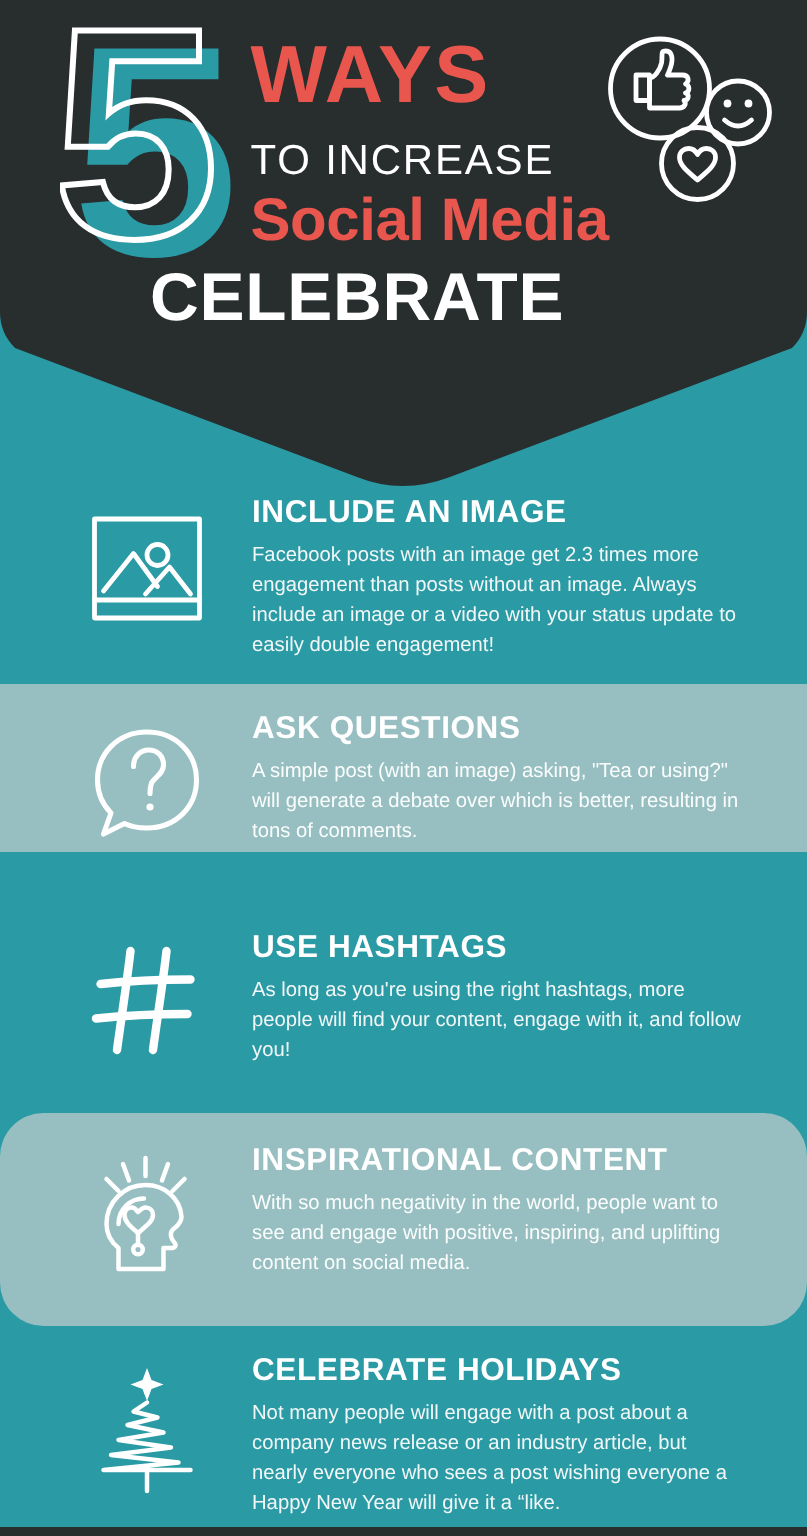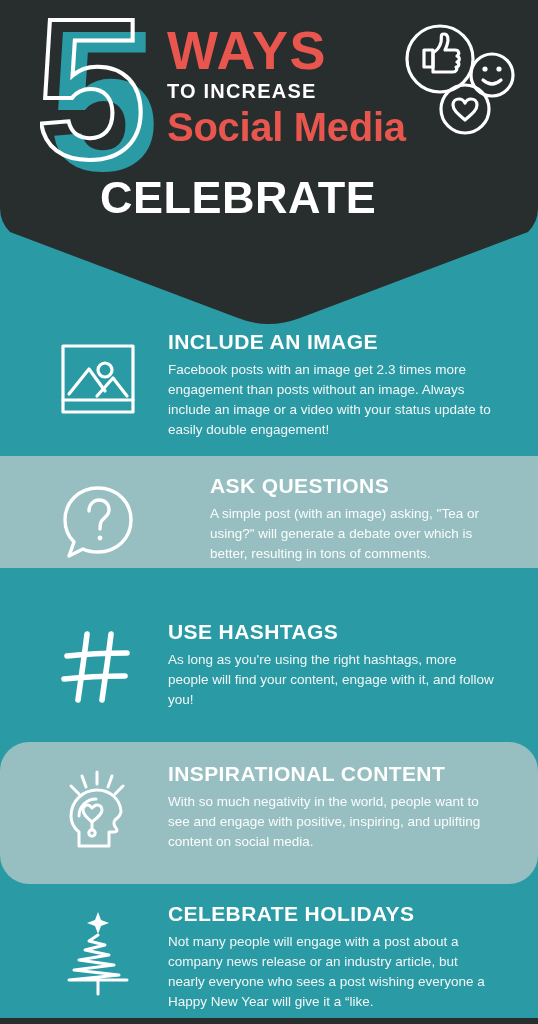--- a/index.html
+++ b/index.html
@@ -59,26 +59,26 @@
     width: 360px;
   }
   .t-ways {
     font-size: 54px;
     font-weight: bold;
     line-height: 0.96;
     letter-spacing: 1.5px;
     color: #e8564e;
   }
   .t-toincrease {
-    font-size: 20px;
-    font-weight: bold;
+    font-size: 28px;
+    font-weight: normal;
     letter-spacing: 1.2px;
     color: #ffffff;
     line-height: 1.25;
-    margin-top: 2px;
+    margin-top: 12px;
   }
   .t-socialmedia {
     font-size: 40px;
     font-weight: 600;
     color: #e8564e;
     line-height: 1.14;
     margin-top: 1px;
     letter-spacing: -0.3px;
   }
 
@@ -226,21 +226,21 @@
           <path d="M42 60 L58 42 L72 60"></path>
         </g>
       </svg>
     </div>
     <div class="band-body">
       <div class="band-head">INCLUDE AN IMAGE</div>
       <div class="band-text">Facebook posts with an image get 2.3 times more engagement than posts without an image. Always include an image or a video with your status update to easily double engagement!</div>
     </div>
   </div>
 
-  <div class="band band-light" style="top:456px; height:112px; padding-top:18px;gap:42px;">
+  <div class="band band-light" style="top:456px; height:112px; padding-top:18px;">
     <div class="band-icon">
       <svg class="lineicon" width="86" height="86" viewBox="0 0 86 86">
         <g fill="none" stroke="#ffffff" stroke-width="3.4" stroke-linejoin="round" stroke-linecap="round">
           <path d="M43 8 C62 8 76 22 76 40 C76 58 62 72 43 72
                    C37 72 32 71 28 69
                    L14 76 L19 62
                    C13 56 10 48 10 40 C10 22 24 8 43 8 Z"></path>
           <path d="M34 31 C34 24 39 20 44 20 C50 20 54 24 54 30
                    C54 36 48 38 46 42 C45 45 45 47 45 49"></path>
           <circle cx="45" cy="58" r="2.4" fill="#ffffff" stroke="none"></circle>

